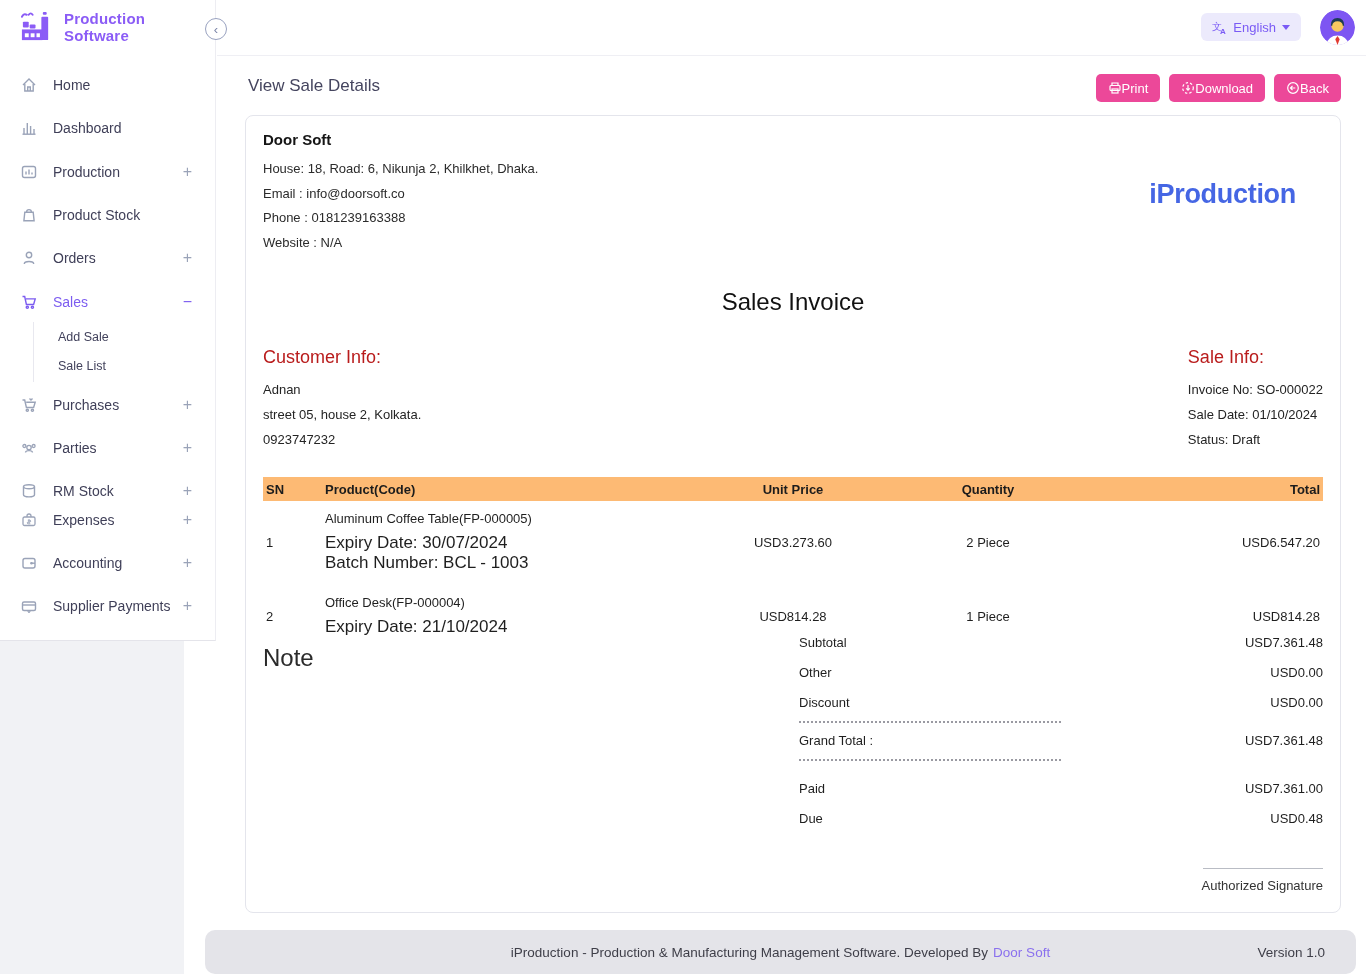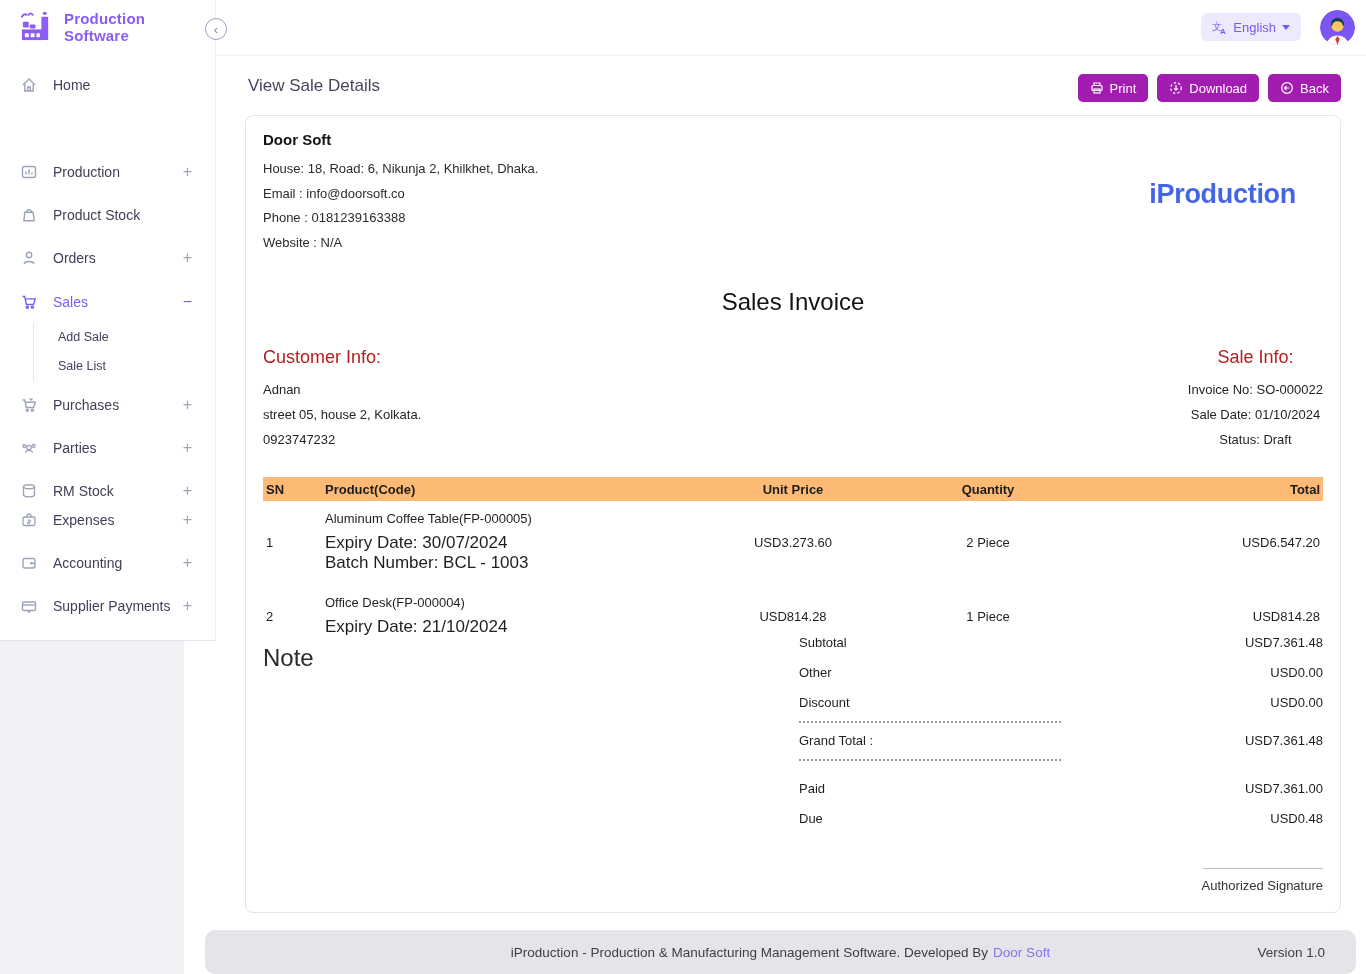--- a/index.html
+++ b/index.html
@@ -41,35 +41,35 @@
     position:absolute; right:65px; top:13px; height:28px; padding:0 11px;
     background:#eceafc; border-radius:6px; color:#7a5af5; font-size:13px;
     display:flex; align-items:center; gap:6px; cursor:pointer; border:none;
   }
   .caret-down { width:0; height:0; border-left:4px solid transparent; border-right:4px solid transparent; border-top:5px solid #7a5af5; }
   .avatar { position:absolute; right:11px; top:10px; width:35px; height:35px; border-radius:50%; overflow:hidden; cursor:pointer; }
   
   .page-title { position:absolute; left:248px; top:76px; font-size:17px; font-weight:normal; color:#45455f; }
   .header-actions { position:absolute; right:25px; top:74px; display:flex; gap:9px; }
   .pbtn {
-    height:28px; background:#a21caf; color:#fff; border:none; border-radius:5px;
-    font-size:13px; font-family:"Liberation Sans",sans-serif; display:flex; align-items:center; gap:6px; padding:0 12px; cursor:pointer;
+    height:28px; background:#ec4899; color:#fff; border:none; border-radius:5px;
+    font-size:13px; font-family:"Liberation Sans",sans-serif; display:flex; align-items:center; padding:0 12px; cursor:pointer;
   }
   
   .card {
     position:absolute; left:245px; top:115px; width:1096px; height:798px;
     background:#fff; border:1px solid #e4e5ec; border-radius:8px;
   }
   .company { position:absolute; left:17px; top:15px; }
   .company-name { font-size:15px; font-weight:bold; color:#151515; margin-bottom:9px; }
   .company-line { font-size:13px; color:#2b2b2b; line-height:24.7px; }
   .brand-logo { position:absolute; right:44px; top:63px; font-size:27px; font-weight:bold; color:#4566e4; letter-spacing:-0.3px; }
   .inv-title { position:absolute; left:0; right:0; top:172px; text-align:center; font-size:24px; color:#111; }
   .cust-block { position:absolute; left:17px; top:231px; }
-  .sale-block { position:absolute; right:17px; top:231px; text-align:center; }
+  .sale-block { position:absolute; right:17px; top:231px; text-align:left; }
   .info-heading { font-size:18px; color:#b91c1c; margin-bottom:9px; }
   .info-line { font-size:13px; color:#242424; line-height:25px; }
   .inv-table { position:absolute; left:17px; right:17px; top:361px; }
   .t-head { display:flex; background:#fdba74; height:24px; align-items:center; font-weight:bold; font-size:13px; color:#1c1c1c; }
   .c-sn { width:62px; padding-left:3px; }
   .c-prod { flex:1; }
   .c-price { width:220px; text-align:center; }
   .c-qty { width:170px; text-align:center; }
   .c-total { width:250px; text-align:right; padding-right:3px; }
   .t-row { display:flex; align-items:center; padding:10px 0 12px; font-size:13px; color:#1f1f1f; }
@@ -120,20 +120,33 @@
       <svg width="18" height="18" viewBox="0 0 18 18" fill="none" stroke="currentColor" stroke-width="1.4">
           <path d="M3 9 L9 3 L15 9"></path>
           <path d="M4.8 8 V15 H13.2 V8"></path>
           <path d="M7.7 15 V11 h2.6 v4"></path>
         </svg>
     </span>
     <span>Home</span>
     <span class="suffix"></span>
   </div>
 
+  <div class="nav-item" style="top:115px">
+    <span class="nicon">
+      <svg width="18" height="18" viewBox="0 0 18 18" fill="none" stroke="currentColor" stroke-width="1.4">
+          <path d="M4 15 V9"></path>
+          <path d="M7.3 15 V4"></path>
+          <path d="M10.6 15 V7"></path>
+          <path d="M14 15 V10"></path>
+          <path d="M2.5 15.2 h13"></path>
+        </svg>
+    </span>
+    <span>Dashboard</span>
+    <span class="suffix"></span>
+  </div>
 
   <div class="nav-item" style="top:159px">
     <span class="nicon">
       <svg width="18" height="18" viewBox="0 0 18 18" fill="none" stroke="currentColor" stroke-width="1.4">
           <rect x="2.5" y="3.5" width="13" height="11" rx="2"></rect>
           <path d="M6 11.5 V8.5"></path>
           <path d="M9 11.5 V6.5"></path>
           <path d="M12 11.5 V9.5"></path>
         </svg>
     </span>

